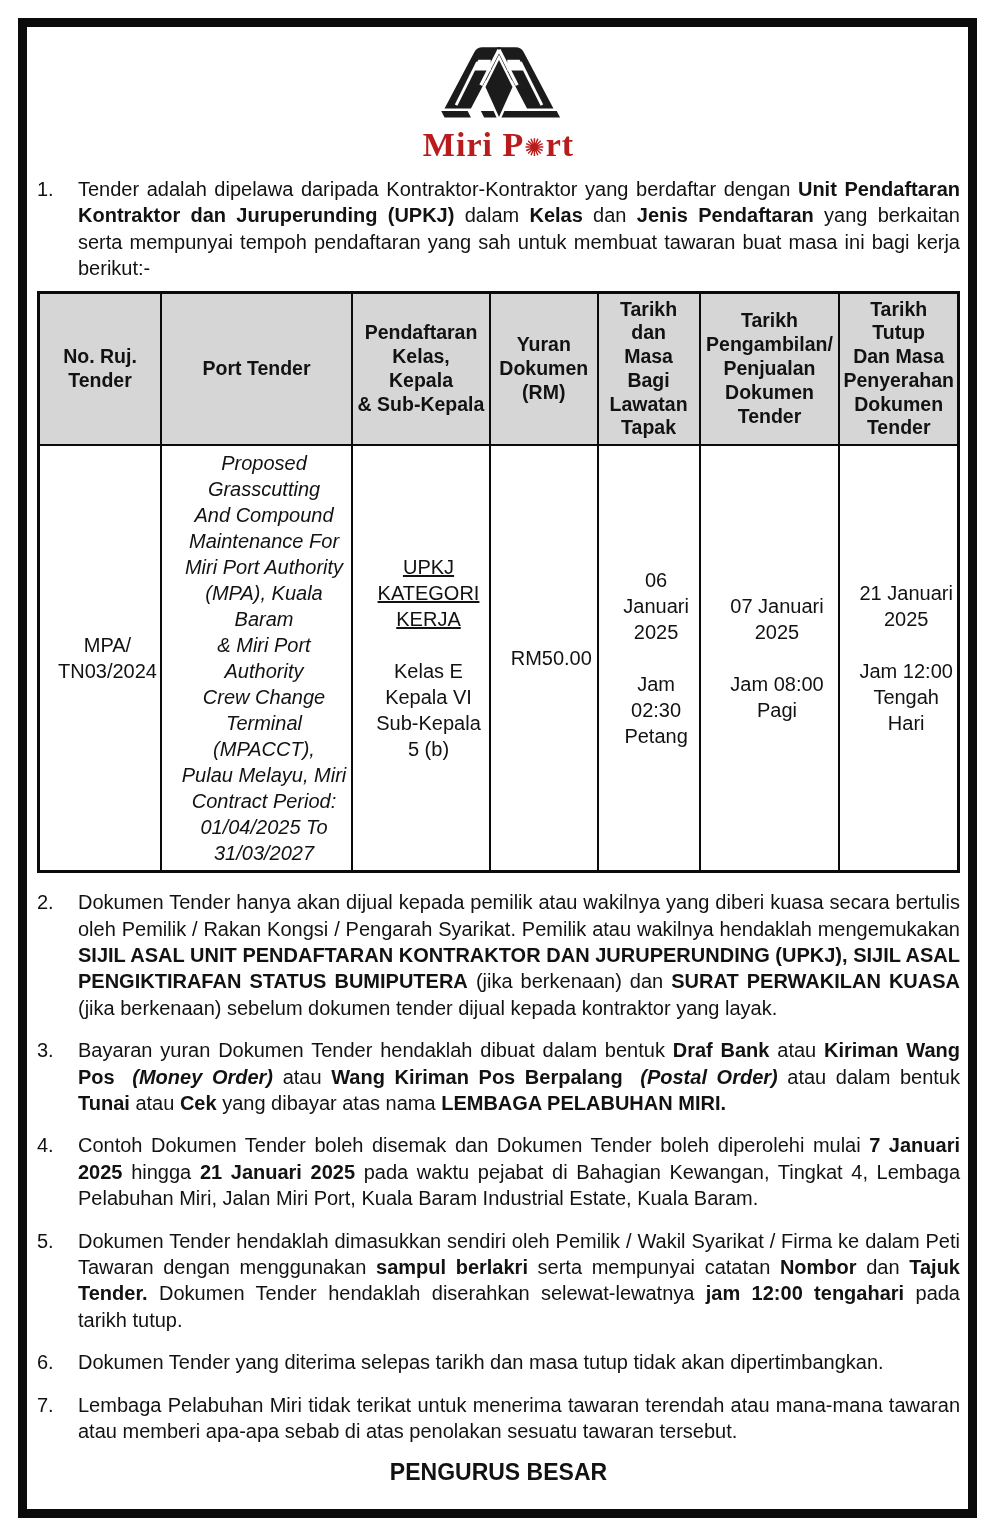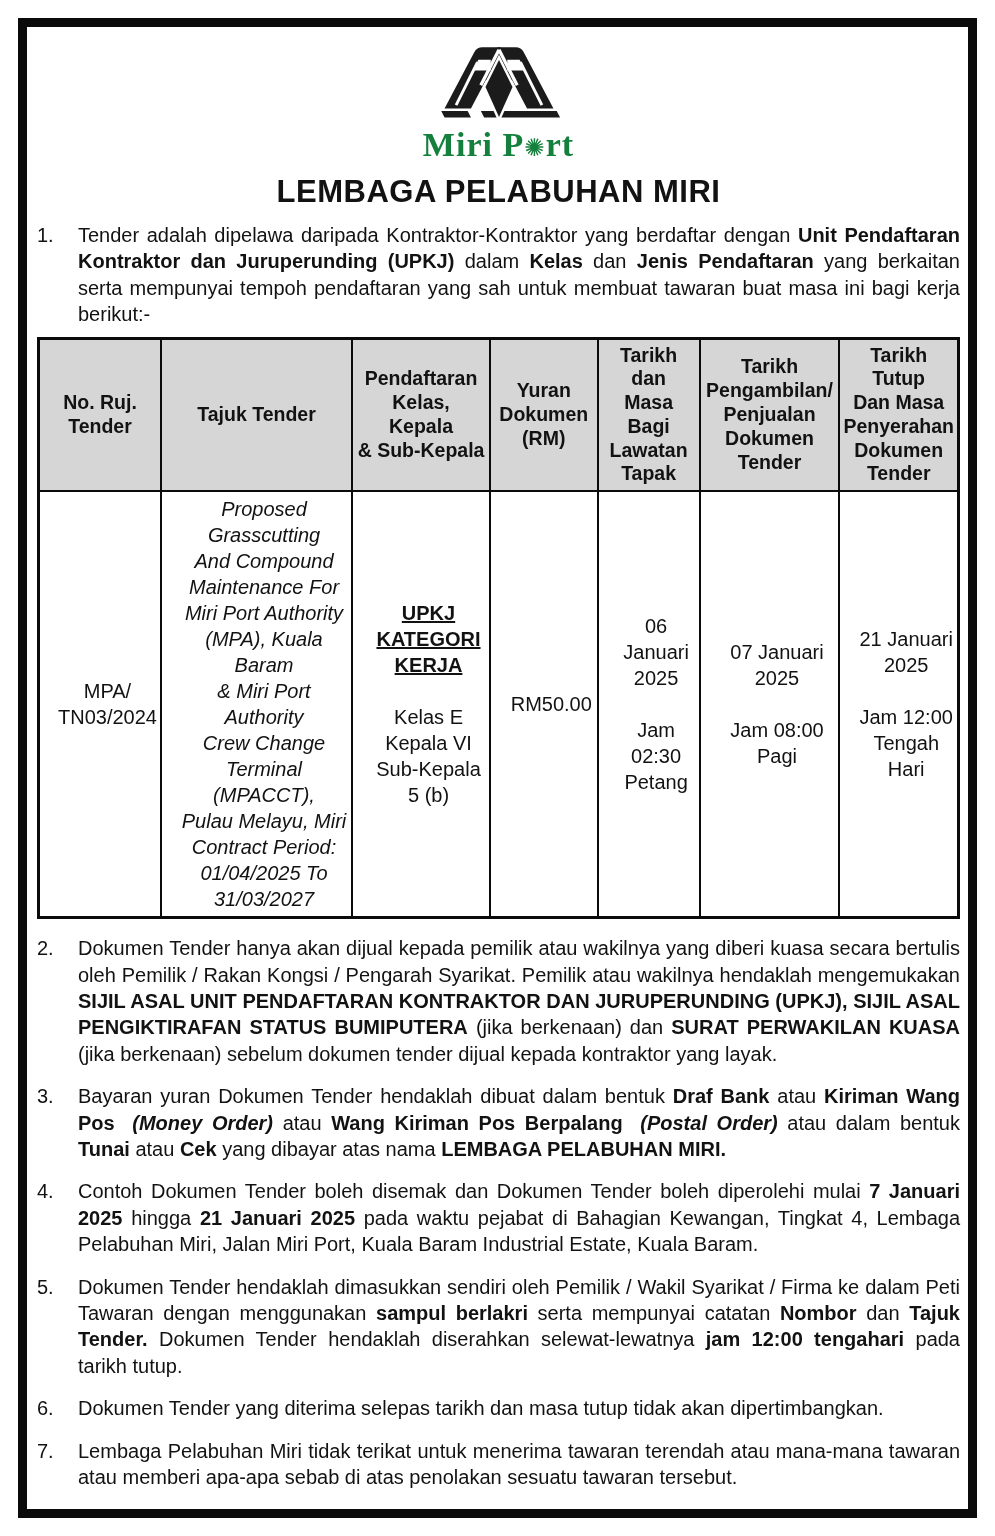--- a/index.html
+++ b/index.html
@@ -17,21 +17,21 @@
     padding:6px 8px 0 10px;
     overflow:hidden;
     background:#fff;
   }
   
   .masthead { text-align:center; }
   .logo-wrap { margin:3px auto 0; width:132px; height:92px; }
   .brand {
     font-family:"Liberation Serif", serif;
     font-weight:bold; font-size:34px; letter-spacing:1px;
-    margin-top:-2px; color:#15803d;
+    margin-top:-2px; color:#b91c1c;
   }
   .brand .star { font-family:"DejaVu Sans", sans-serif; font-size:0.72em; }
   .doc-title  { font-size:31px; font-weight:bold; letter-spacing:0.5px; margin:10px 0 0; }
   .doc-subtitle { font-size:28px; font-weight:bold; letter-spacing:0.5px; margin:5px 0 0; }
   
   .clause { display:flex; align-items:flex-start; }
   .clause .num { flex:0 0 41px; font-size:20px; line-height:1.32; }
   .clause .txt { flex:1; margin:0; font-size:20px; line-height:1.32; text-align:justify; }
   .clause-first { margin:12px 0 9px; }
   .lower .clause { margin-top:16px; }
@@ -49,21 +49,21 @@
     white-space:pre-line;
     padding:4px 3px;
   }
   table.tender th {
     background:#d6d6d6;
     font-size:19.5px; font-weight:bold; line-height:1.22;
     height:148px;
   }
   table.tender td { font-size:20px; line-height:1.3; height:318px;padding-left:18px; }
   td.title-cell { font-style:italic; line-height:1.28; }
-  .reg-head { font-weight:bold; text-decoration:underline; }
+  .reg-head { font-weight:normal; text-decoration:underline; }
   
   .signature {
     text-align:center; font-weight:bold;
     font-size:23px; line-height:1.3;
     margin-top:14px;
   }
 </style>
 </head>
 <body>
 
@@ -93,21 +93,20 @@
 
         <g fill="#1b1b1b">
           <path d="M 10,87 L 42,87 L 46,95 L 14,95 Z"></path>
           <path d="M 58,87 L 150,87 L 154,95 L 62,95 Z"></path>
         </g>
 
         <path d="M 62,58 L 80,22 L 98,58 L 80,98 Z" fill="#1b1b1b" stroke="#ffffff" stroke-width="3"></path>
       </svg>
     </div>
     <div class="brand"><span>Miri P</span><span class="star">✺</span><span>rt</span></div>
-    <div class="doc-title">LEMBAGA PELABUHAN MIRI</div>
   </div>
 
   <div class="clause clause-first">
     <span class="num">1.</span>
     <p class="txt"><span>Tender adalah dipelawa daripada Kontraktor-Kontraktor yang berdaftar dengan </span><span class="seg-b">Unit Pendaftaran Kontraktor dan Juruperunding (UPKJ)</span><span> dalam </span><span class="seg-b">Kelas</span><span> dan </span><span class="seg-b">Jenis Pendaftaran</span><span> yang berkaitan serta mempunyai tempoh pendaftaran yang sah untuk membuat tawaran buat masa ini bagi kerja berikut:-</span></p>
   </div>
 
   <table class="tender">
     <colgroup>
       <col style="width:13.3%">
@@ -115,21 +114,21 @@
         <col style="width:15.0%">
       <col style="width:11.7%">
         <col style="width:11.1%">
         <col style="width:15.2%">
         <col style="width:12.9%">
     </colgroup>
     <thead>
       <tr>
         <th>No. Ruj.
 Tender</th>
-        <th>Tajuk Tender</th>
+        <th>Port Tender</th>
         <th>Pendaftaran
 Kelas,
 Kepala
 &amp; Sub-Kepala</th>
         <th>Yuran
 Dokumen
 (RM)</th>
         <th>Tarikh
 dan
 Masa

